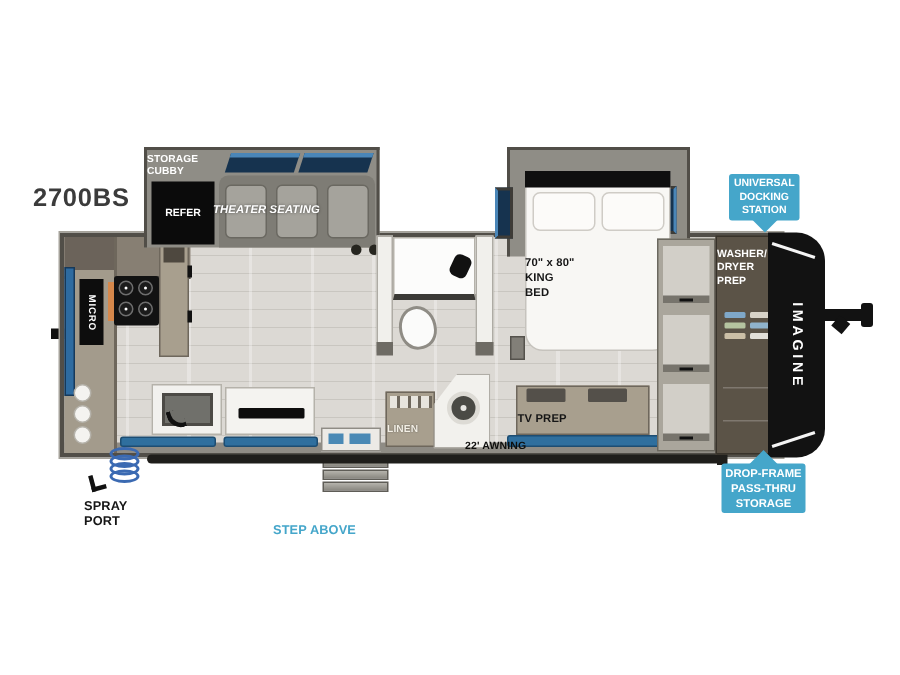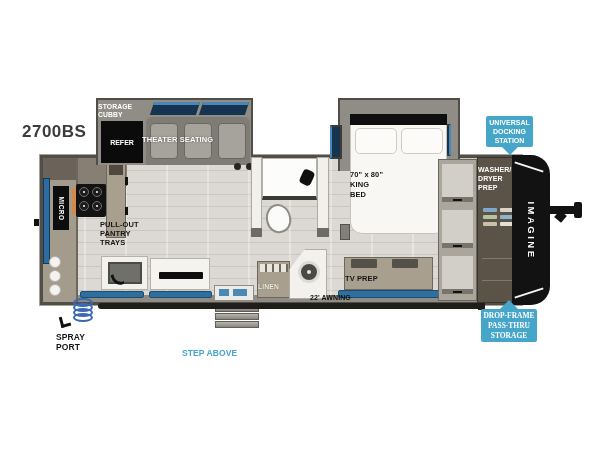--- a/index.html
+++ b/index.html
@@ -45,21 +45,21 @@
   .storage-cubby-lbl{left:0;top:3px;width:47px;font-size:6.8px;position:absolute;}
   .refer-box{position:absolute;left:3px;top:21px;width:42px;height:42px;background:#0b0b0b;
              display:flex;align-items:center;justify-content:center;color:#fff;
              font-size:7px;font-weight:bold;}
   .seats{position:absolute;left:48px;top:17px;width:104px;height:48px;background:#7e7c75;
          border-radius:6px 6px 0 0;}
   .cushion{position:absolute;top:6px;width:28px;height:36px;background:#a5a39c;border-radius:4px;
            border:1px solid #6a6861;}
   .cu1{left:4px;} .cu2{left:38px;} .cu3{left:72px;}
   .theater-lbl{left:44px;top:36px;width:112px;font-size:7.5px;position:absolute;
-               text-shadow:0 0 2px rgba(0,0,0,.55);}
+               text-shadow:0 0 2px rgba(0,0,0,.55);font-style:italic;}
   .cuphole{position:absolute;top:46px;width:7px;height:7px;border-radius:50%;background:#26251f;}
   .ch1{left:88px;} .ch2{left:100px;}
 
   
   .slide-bed{left:338px;top:98px;width:122px;height:73px;background:#8f8d86;
              border:2px solid #514e48;border-bottom:none;}
   .win-left{left:330px;top:125px;width:12px;height:34px;background:#16334f;border:2px solid #3e3c37;border-left-color:#4a86b8;}
   .win-right{left:437px;top:124px;width:14px;height:32px;background:#16334f;border:2px solid #3e3c37;border-right-color:#4a86b8;}
   .mattress{left:350px;top:114px;width:97px;height:120px;background:#f8f7f4;
             border:1px solid #c6c3bd;border-radius:0 0 12px 12px;}
@@ -163,21 +163,21 @@
   .c5{left:5px;top:64px;background:#cbbfa6;} .c6{left:22px;top:64px;background:#e2dfd8;}
   .wd-line{position:absolute;left:4px;width:31px;height:1px;background:rgba(255,255,255,.22);}
   .wl1{top:100px;} .wl2{top:122px;}
 
   
   .badge{position:absolute;background:#45a6ca;color:#fff;font-weight:bold;text-align:center;
          white-space:pre-line;border-radius:2px;}
   .badge-docking{left:486px;top:116px;width:47px;height:31px;font-size:7px;line-height:1.3;padding-top:2px;}
   .tri-down{left:501px;top:146px;width:0;height:0;border-left:9px solid transparent;
             border-right:9px solid transparent;border-top:9px solid #45a6ca;}
-  .badge-dropframe{left:481px;top:309px;width:56px;height:33px;font-size:7.5px;line-height:1.3;padding-top:2px;font-family:Liberation Serif, serif;}
+  .badge-dropframe{left:481px;top:309px;width:56px;height:33px;font-size:7.5px;line-height:1.3;padding-top:2px;}
   .tri-up{left:499px;top:300px;width:0;height:0;border-left:10px solid transparent;
           border-right:10px solid transparent;border-bottom:10px solid #45a6ca;}
   .badge-accessory{left:15px;top:181px;width:19px;height:84px;border-radius:10px;
                    display:flex;align-items:center;justify-content:center;}
   .badge-accessory span{transform:rotate(-90deg);white-space:nowrap;font-size:8px;
                    font-weight:bold;color:#fff;letter-spacing:.3px;}
   .accessory-nub{left:34px;top:219px;width:10px;height:7px;background:#111;}
 
   
   .coil{left:73px;top:302px;width:20px;}
@@ -217,23 +217,20 @@
     <div class="burner b1"></div>
     <div class="burner b2"></div>
     <div class="burner b3"></div>
     <div class="burner b4"></div>
   </div>
   <div class="abs pantry">
     <div class="pantry-top"></div>
     <div class="pantry-handle ph1"></div>
     <div class="pantry-handle ph2"></div>
   </div>
-  <div class="lbl" style="left:100px;top:221px;width:50px;font-size:7.5px;">PULL-OUT
-PANTRY
-TRAYS</div>
 
   <div class="abs sink-counter">
     <div class="sink-basin"></div>
     <div class="faucet"></div>
   </div>
   <div class="abs table-counter">
     <div class="table-slot"></div>
   </div>
   <div class="mat mat1"></div>
   <div class="mat mat2"></div>

